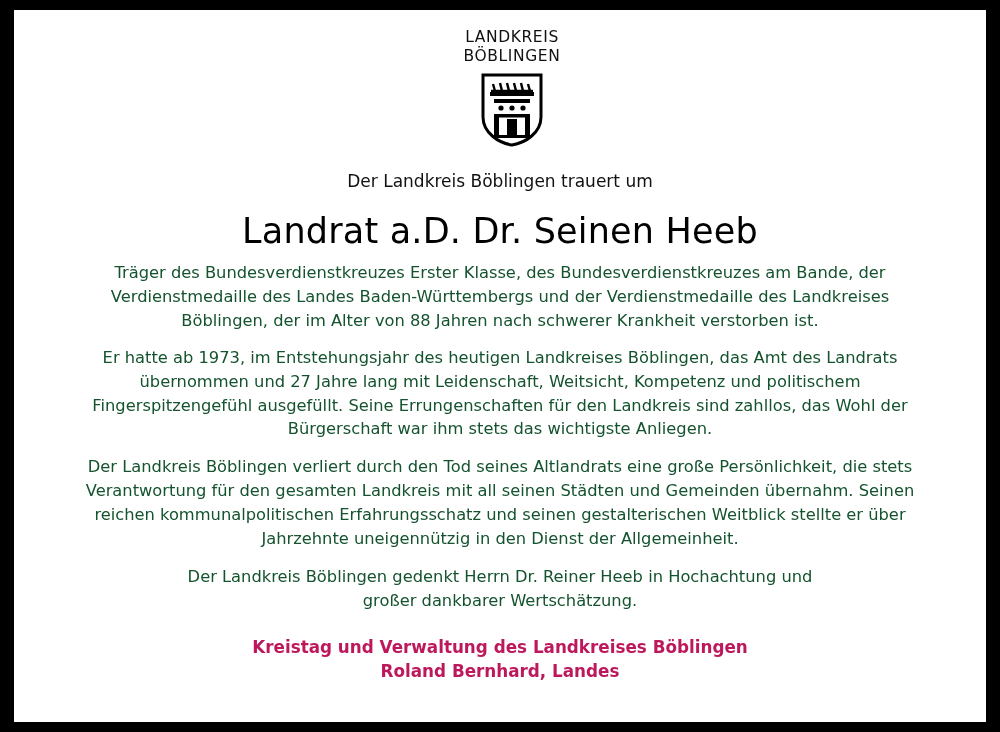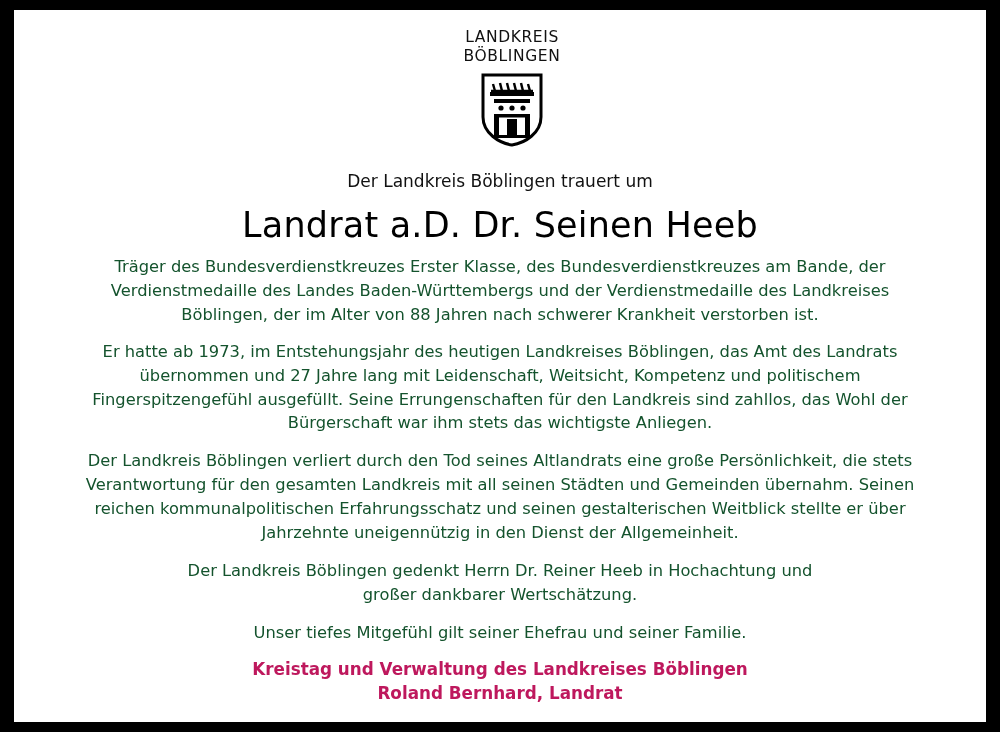--- a/index.html
+++ b/index.html
@@ -45,21 +45,21 @@
     width: 62px;
     height: 74px;
     position: relative;
   }
   .crest-shield svg { display: block; }
 
   .trauer-line {
     font-size: 17px;
     color: #111;
     margin-top: 14px;
-    margin-bottom: 8px;
+    margin-bottom: 14px;
     text-align: center;
   }
   .deceased-name {
     font-size: 35px;
     color: #000;
     text-align: center;
     margin: 6px 0 10px 0;
     letter-spacing: 0.2px;
     font-weight: 400;
   }
@@ -123,20 +123,19 @@
   </div>
 
   <div class="trauer-line">Der Landkreis Böblingen trauert um</div>
 
   <div class="deceased-name">Landrat a.D. Dr. Seinen Heeb</div>
 
   <div class="para tight">Träger des Bundesverdienstkreuzes Erster Klasse, des Bundesverdienstkreuzes am Bande, der Verdienstmedaille des Landes Baden-Württembergs und der Verdienstmedaille des Landkreises Böblingen, der im Alter von 88 Jahren nach schwerer Krankheit verstorben ist.</div>
   <div class="para">Er hatte ab 1973, im Entstehungsjahr des heutigen Landkreises Böblingen, das Amt des Landrats übernommen und 27 Jahre lang mit Leidenschaft, Weitsicht, Kompetenz und politischem Fingerspitzengefühl ausgefüllt. Seine Errungenschaften für den Landkreis sind zahllos, das Wohl der Bürgerschaft war ihm stets das wichtigste Anliegen.</div>
   <div class="para">Der Landkreis Böblingen verliert durch den Tod seines Altlandrats eine große Persönlichkeit, die stets Verantwortung für den gesamten Landkreis mit all seinen Städten und Gemeinden übernahm. Seinen reichen kommunalpolitischen Erfahrungsschatz und seinen gestalterischen Weitblick stellte er über Jahrzehnte uneigennützig in den Dienst der Allgemeinheit.</div>
   <div class="para" style="max-width:640px;text-align:center;">Der Landkreis Böblingen gedenkt Herrn Dr. Reiner Heeb in Hochachtung und großer dankbarer Wertschätzung.</div>
-  <div class="para" style="max-width:700px; margin-bottom:4px;">Unser tiefes Mitgefühl gilt seiner Ehefrau und seiner Familie.</div>
 
   <div class="signature">
     <span class="sig-line">Kreistag und Verwaltung des Landkreises Böblingen</span>
-    <span class="sig-line">Roland Bernhard, Landrat</span>
+    <span class="sig-line">Roland Bernhard, Landes</span>
   </div>
 
 </div>
 
 </body></html>

